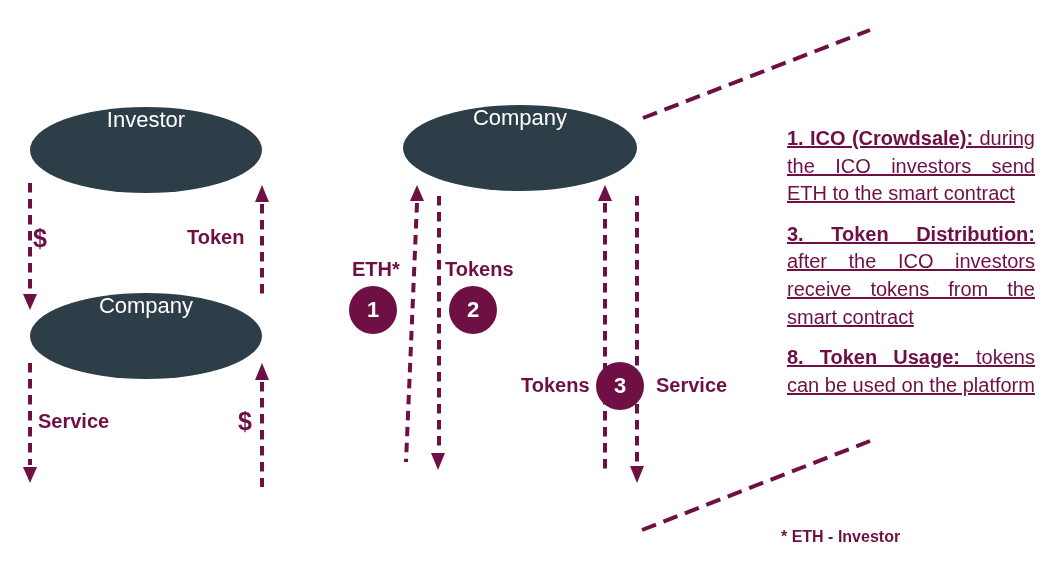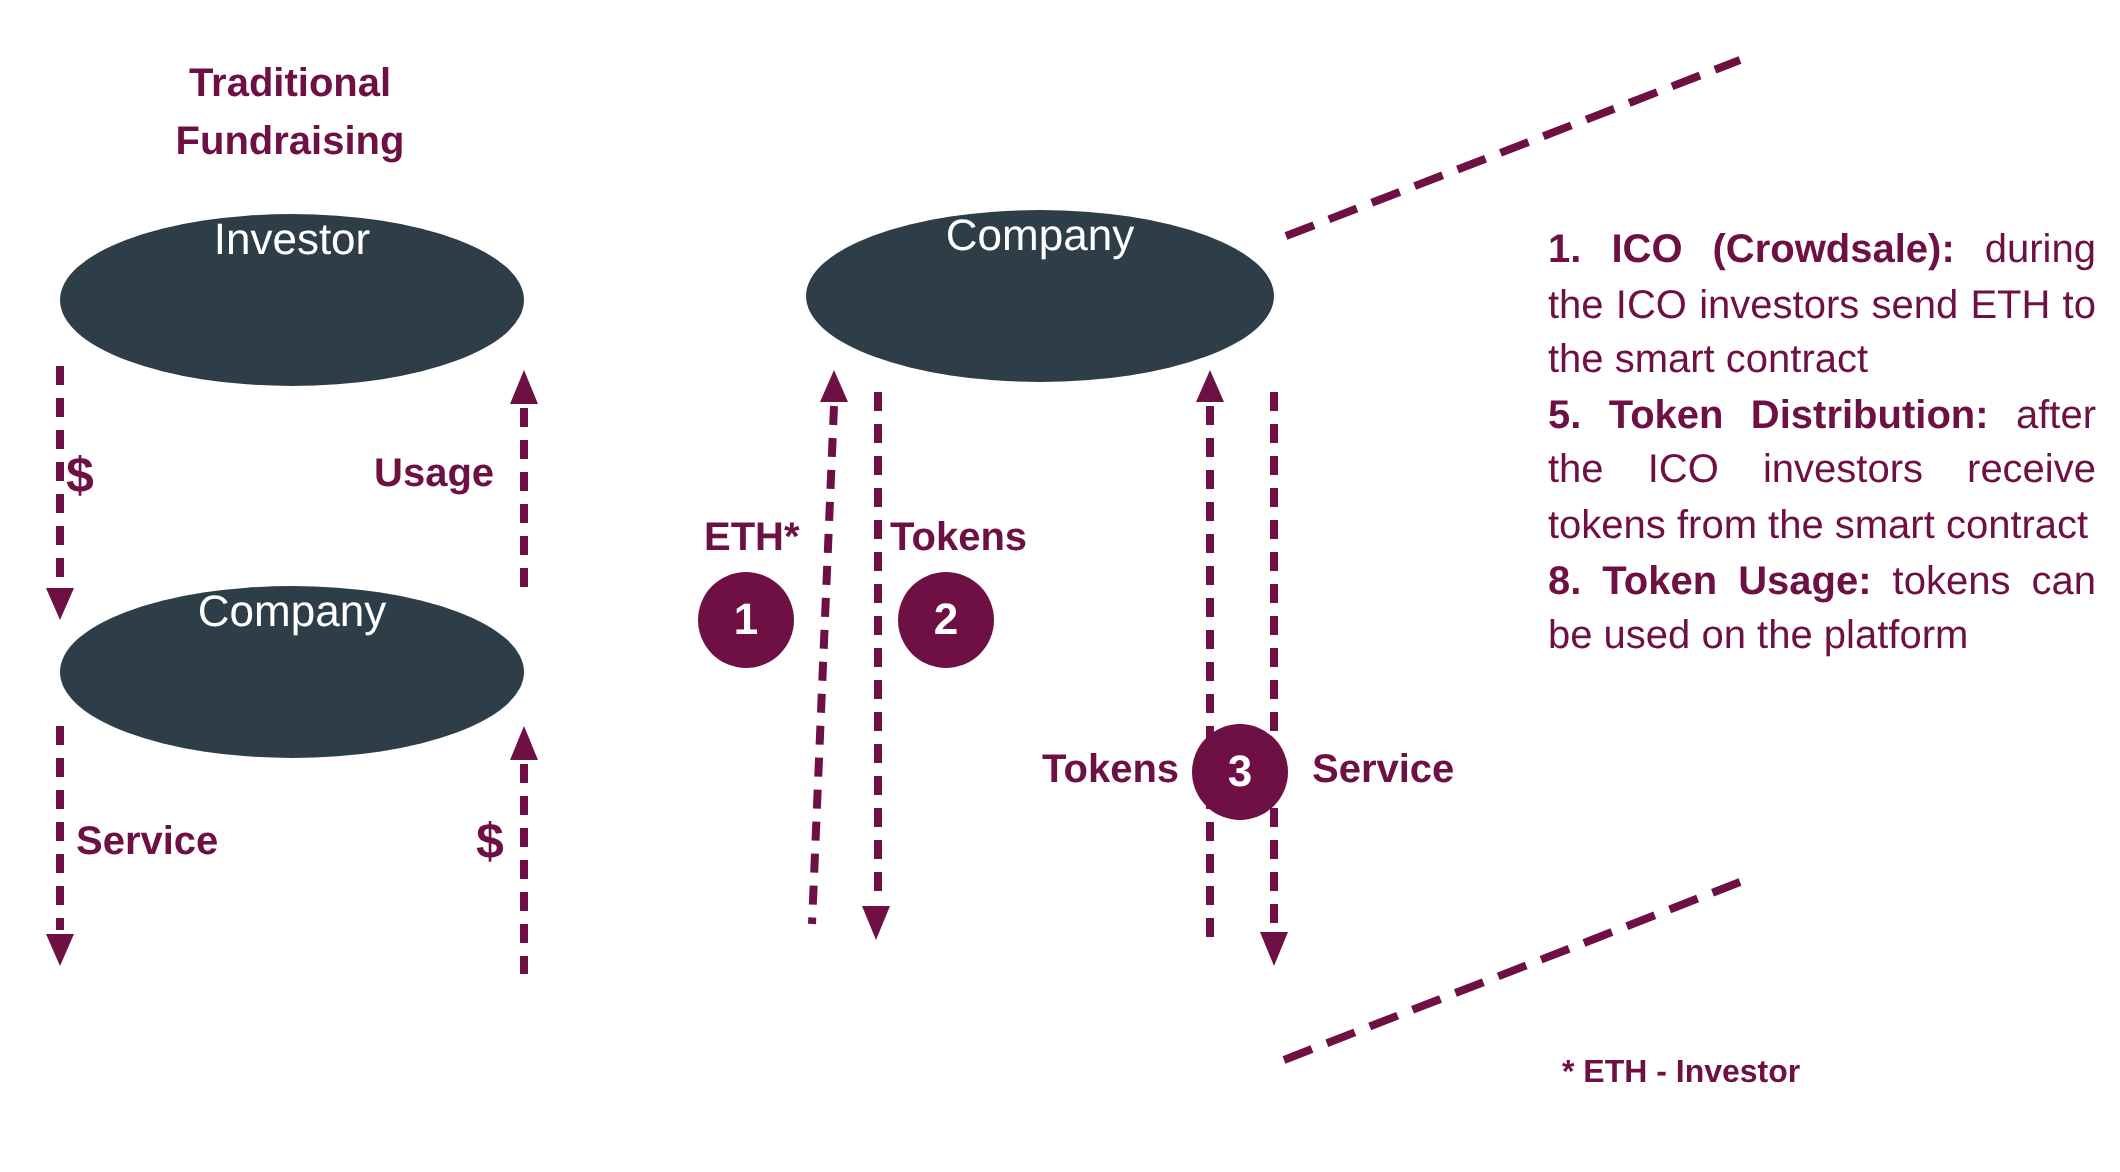--- a/index.html
+++ b/index.html
@@ -17,21 +17,21 @@
   .title { position:absolute; color:var(--burgundy); font-weight:bold; font-size:20px;
            text-align:center; line-height:29px; white-space:pre-line; }
   .flow-label { position:absolute; color:var(--burgundy); font-weight:bold; font-size:20px;
                 white-space:nowrap; }
   .dollar { font-size:25px; }
   .badge { position:absolute; width:48px; height:48px; border-radius:50%;
            background:var(--burgundy); color:#fff; display:flex; align-items:center;
            justify-content:center; font-size:22px; font-weight:bold; }
   .legend { position:absolute; left:774px; top:112px; width:274px; color:var(--burgundy);
             font-size:20px; line-height:27.6px; text-align:justify; }
-  .legend p { margin:0; }
+  .legend p { margin:13px;text-decoration:underline; }
   .footnote { position:absolute; left:781px; top:528px; color:var(--burgundy);
               font-size:16px; font-weight:bold; }
 </style>
 </head>
 <body>
 
 <div class="canvas">
 
   <svg class="connector-layer" width="1060" height="586" viewBox="0 0 1060 586">
 
@@ -72,55 +72,53 @@
 
     <g>
       <path class="dash" d="M637,196 V464"></path>
       <polygon class="ah" points="630,466 644,466 637,483"></polygon>
     </g>
 
     <path class="dash-diag" d="M643,118 L870,30"></path>
     <path class="dash-diag" d="M642,530 L870,441"></path>
   </svg>
 
-  <div class="title" style="left:55px; top:28px; width:180px;">Traditional
-Fundraising</div>
 
   <div class="node" style="left:30px; top:107px; width:232px; height:86px;">
     <span>Investor</span>
   </div>
   <div class="node" style="left:30px; top:293px; width:232px; height:86px;">
     <span>Company</span>
   </div>
 
   <div class="node" style="left:403px; top:105px; width:234px; height:86px;">
     <span>Company</span>
   </div>
 
   <div class="flow-label dollar" style="left:33px; top:224px;">$</div>
-  <div class="flow-label" style="left:187px; top:226px;">Usage</div>
+  <div class="flow-label" style="left:187px; top:226px;">Token</div>
   <div class="flow-label" style="left:38px; top:410px;">Service</div>
   <div class="flow-label dollar" style="left:238px; top:407px;">$</div>
 
   <div class="flow-label" style="left:352px; top:258px;">ETH*</div>
   <div class="flow-label" style="left:445px; top:258px;">Tokens</div>
   <div class="flow-label" style="left:521px; top:374px;">Tokens</div>
   <div class="flow-label" style="left:656px; top:374px;">Service</div>
 
   <div class="badge" style="left:349px; top:286px;">
     <span>1</span>
   </div>
   <div class="badge" style="left:449px; top:286px;">
     <span>2</span>
   </div>
   <div class="badge" style="left:596px; top:362px;">
     <span>3</span>
   </div>
 
   <div class="legend">
     <p><strong>1. ICO (Crowdsale):</strong><span> during the ICO investors send ETH to the smart contract</span></p>
-    <p><strong>5. Token Distribution:</strong><span> after the ICO investors receive tokens from the smart contract</span></p>
+    <p><strong>3. Token Distribution:</strong><span> after the ICO investors receive tokens from the smart contract</span></p>
     <p><strong>8. Token Usage:</strong><span> tokens can be used on the platform</span></p>
   </div>
 
   <div class="footnote">* ETH - Investor</div>
 
 </div>
 
 </body></html>

